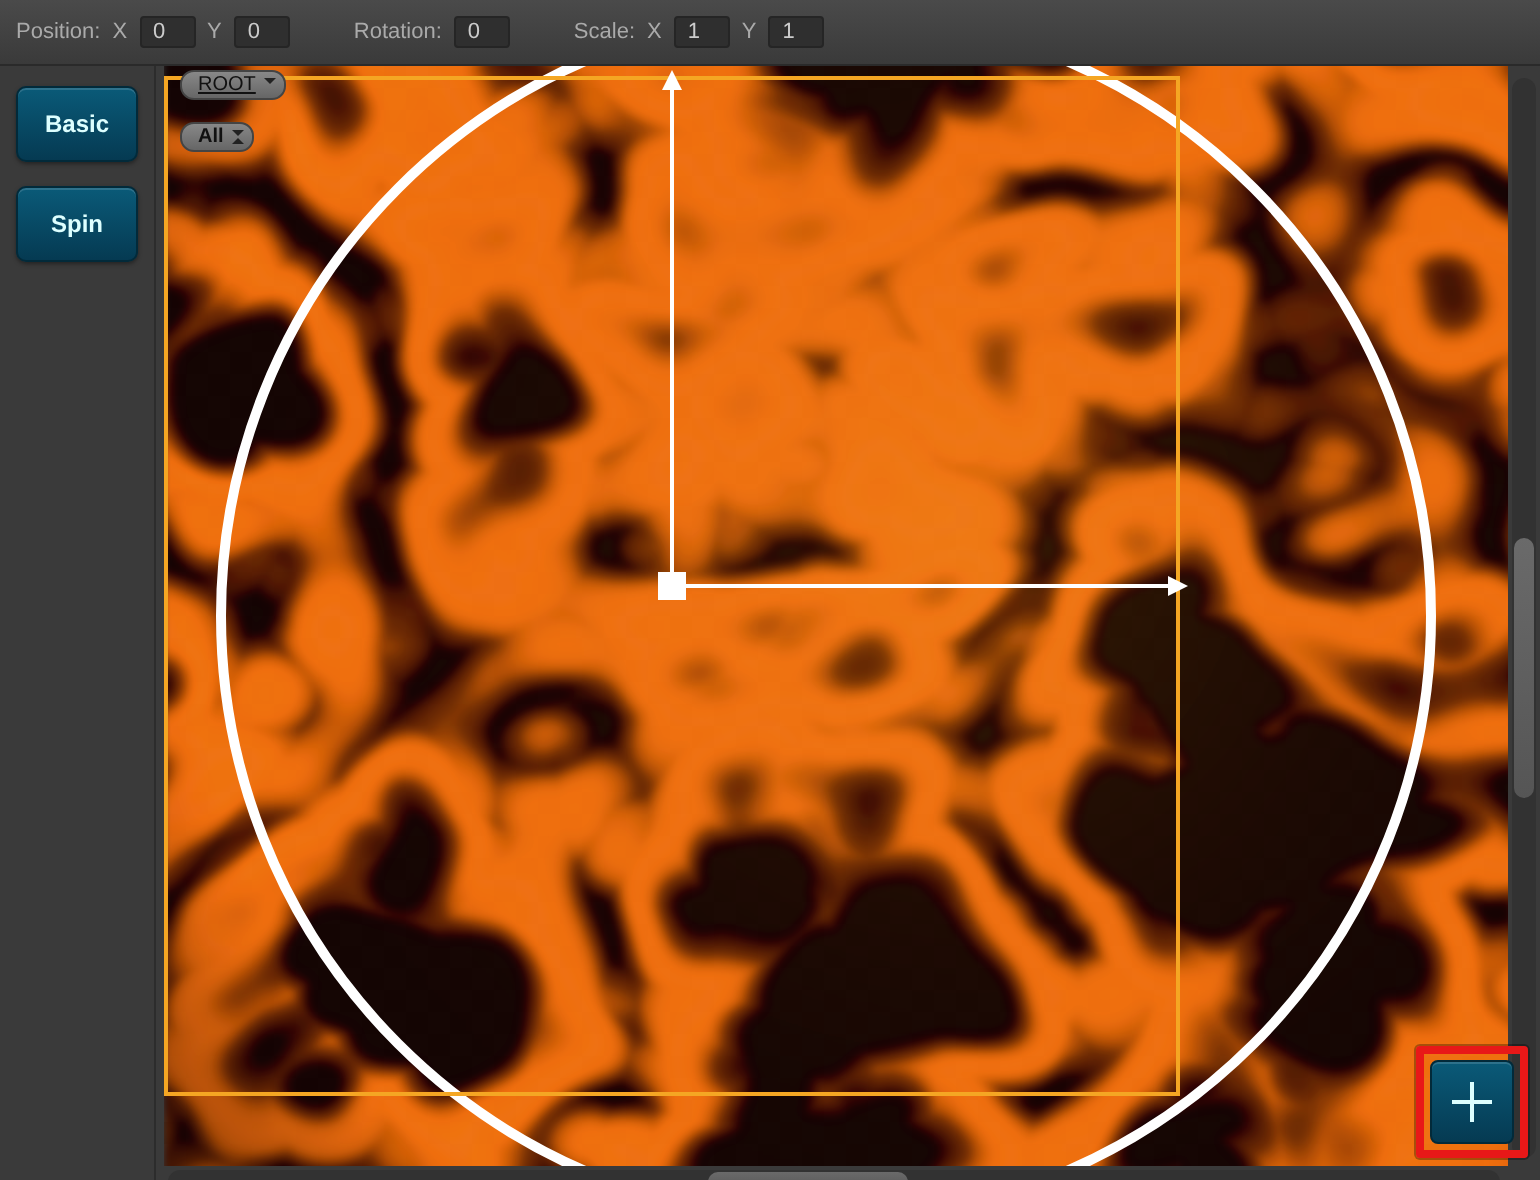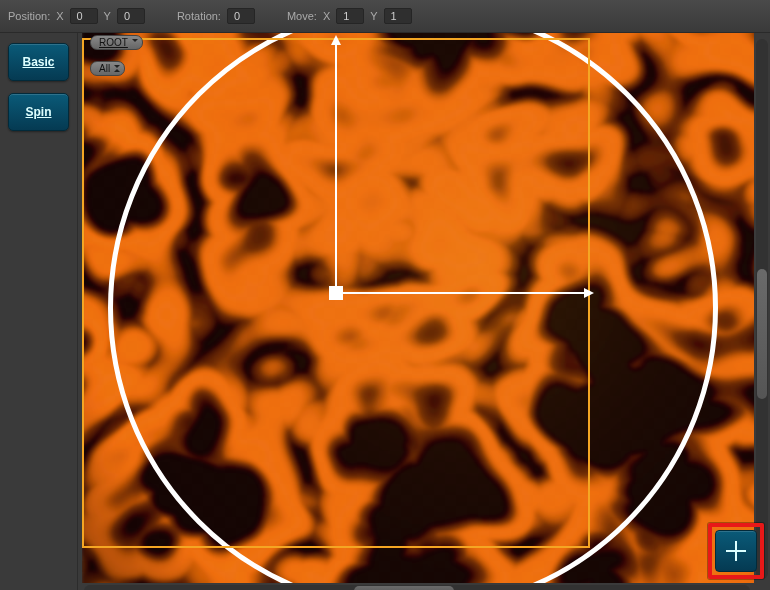--- a/index.html
+++ b/index.html
@@ -49,21 +49,20 @@
     background: linear-gradient(#0a5a78, #053a52);
     border: 1px solid #022a3a;
     color: #dff;
     font-size: 12px;
     font-weight: bold;
     cursor: pointer;
     display: flex;
     align-items: center;
     justify-content: center;
     box-shadow: inset 0 1px 0 rgba(255,255,255,0.15), 0 1px 2px rgba(0,0,0,0.4);
-    text-decoration: underline;
   }
   
   .viewport-wrap {
     flex: 1;
     position: relative;
     background: #3a3a3a;
   }
   
   .viewport {
     position: absolute;
@@ -211,21 +210,21 @@
 <div class="topbar">
   <span>Position:</span>
   <span>X</span>
   <span class="field">0</span>
   <span>Y</span>
   <span class="field">0</span>
   <span class="spacer"></span>
   <span>Rotation:</span>
   <span class="field">0</span>
   <span class="spacer"></span>
-  <span>Move:</span>
+  <span>Scale:</span>
   <span>X</span>
   <span class="field">1</span>
   <span>Y</span>
   <span class="field">1</span>
 </div>
 
 <div class="main">
   <div class="sidebar">
     <div class="tool-btn">Basic</div>
     <div class="tool-btn">Spin</div>
@@ -268,21 +267,21 @@
 
       <div class="gizmo" style="left:254px; top:260px;">
         <div class="axis" style="left:0; top:-1px; width:250px; height:2px;"></div>
         <div class="arrow-r" style="left:248px; top:-5px;"></div>
         <div class="axis" style="left:-1px; top:-256px; width:2px; height:256px;"></div>
         <div class="arrow-u" style="left:-5px; top:-258px;"></div>
         <div class="center"></div>
       </div>
 
       <div class="dd" style="left:8px; top:2px;text-decoration:underline;">ROOT</div>
-      <div class="dd small" style="left:8px; top:28px;">All</div>
+      <div class="dd small" style="left:8px; top:28px;font-weight:bold;">All</div>
     </div>
 
     <div class="scroll-v">
       <div class="thumb" style="top:230px; height:130px;"></div>
     </div>
     <div class="scroll-h">
       <div class="thumb" style="left:270px; width:100px;"></div>
     </div>
 
     <div class="add-highlight">

